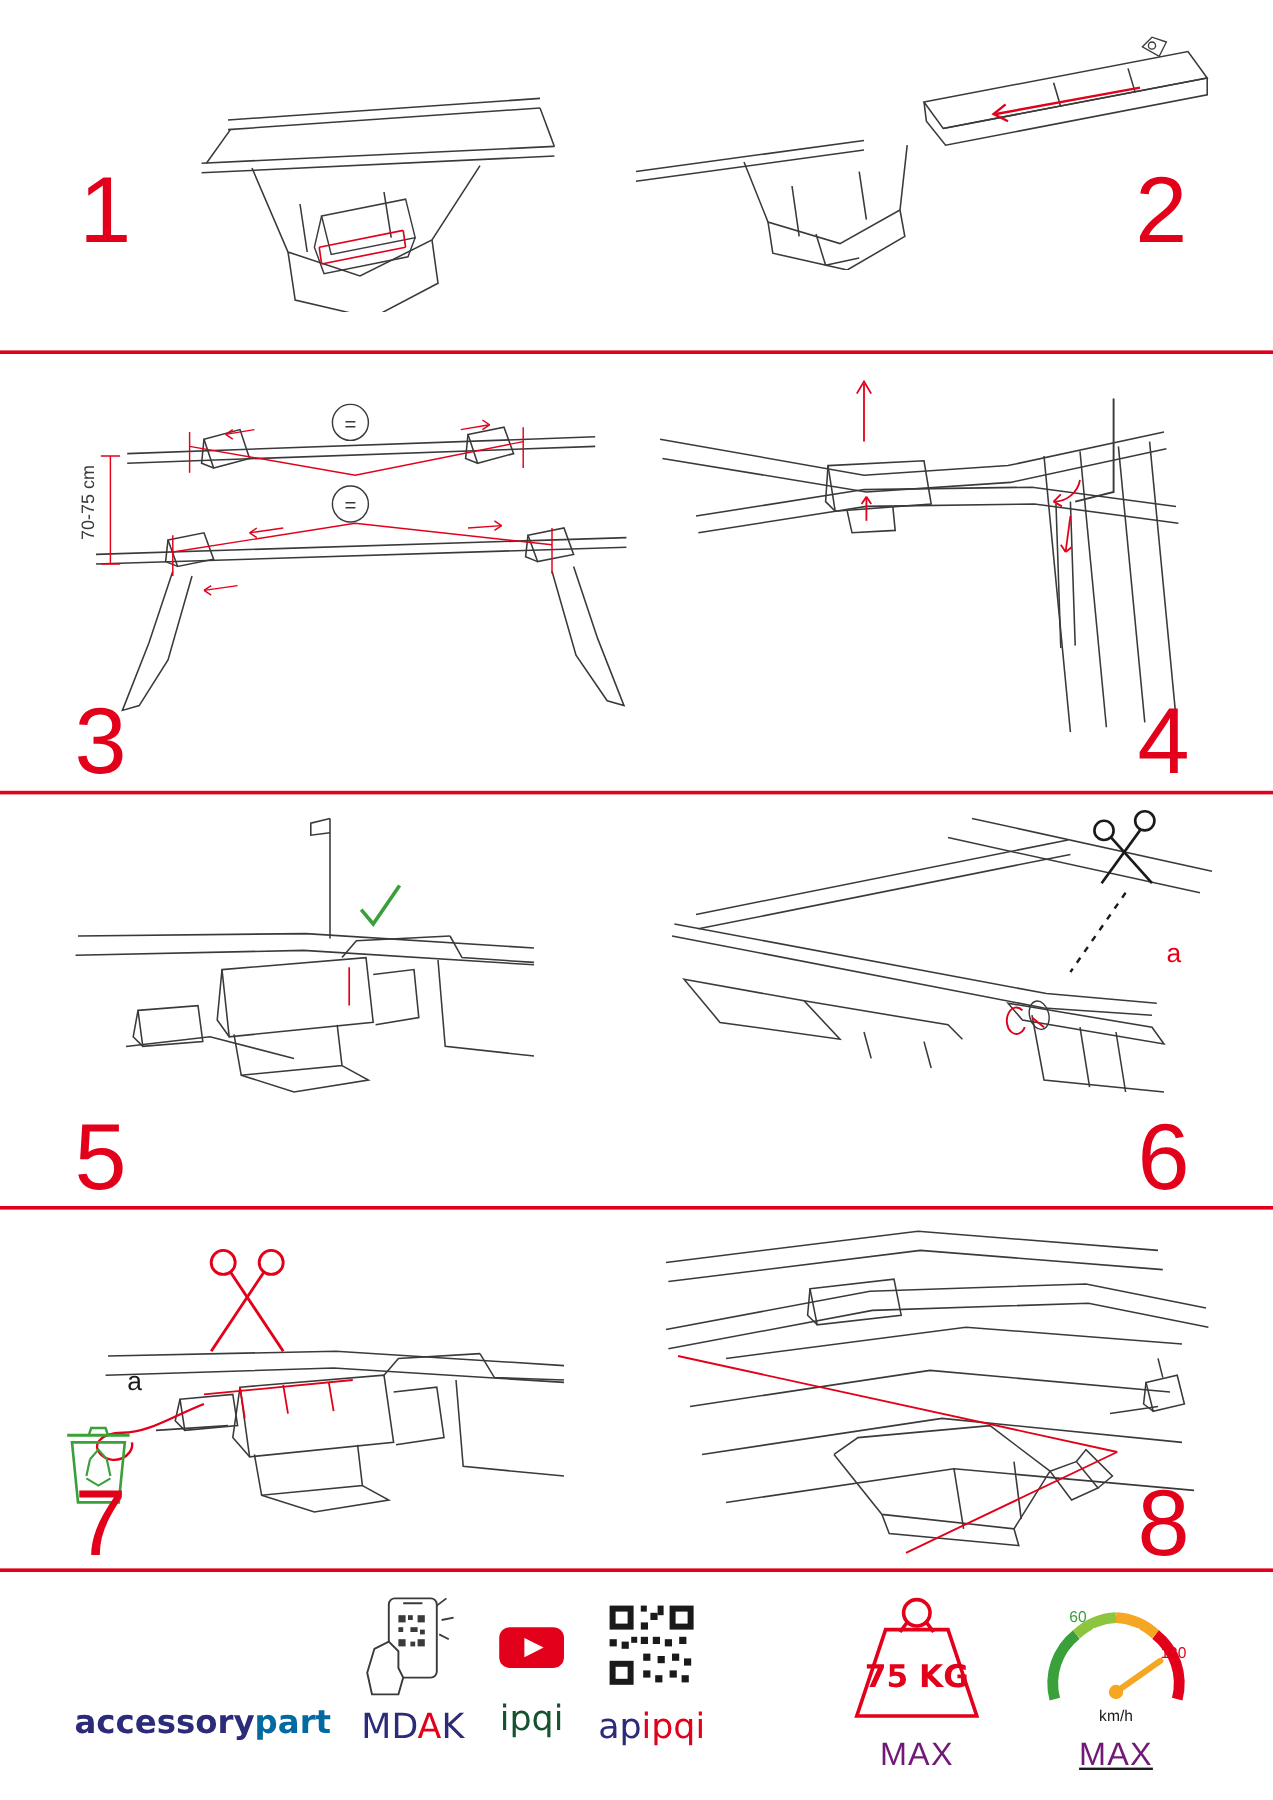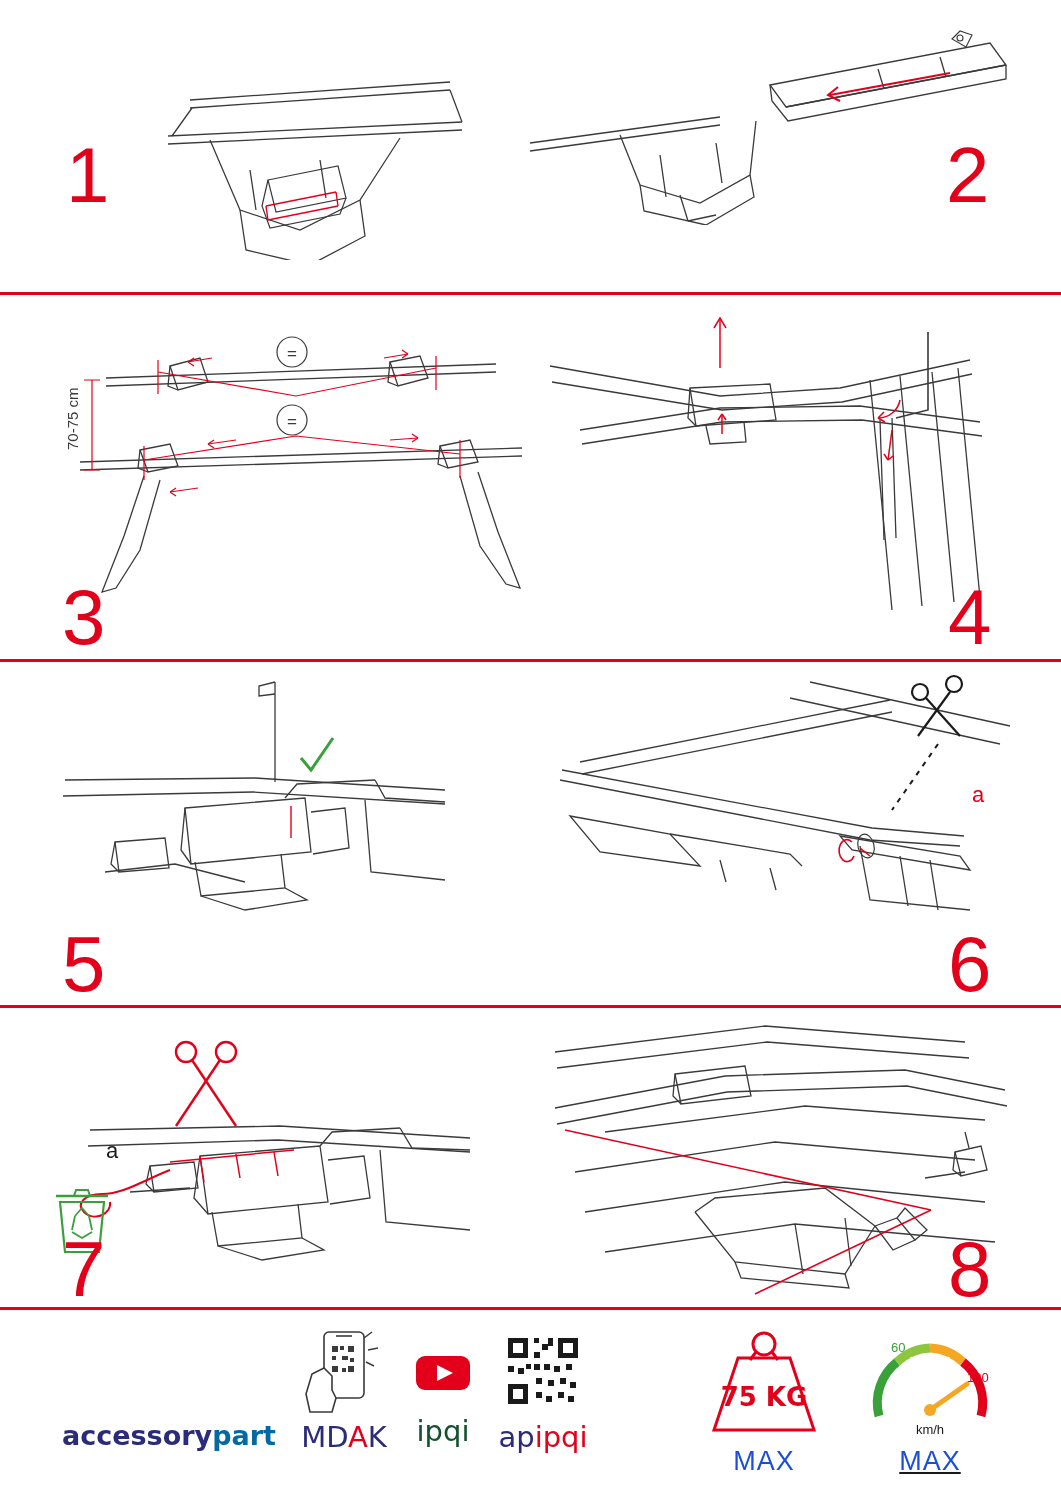--- a/index.html
+++ b/index.html
@@ -30,21 +30,21 @@
 
   
   .footer{position:absolute;left:0;top:1310px;width:1061px;height:190px;}
   .brand-basic{position:absolute;left:84px;top:30px;font-family:"DejaVu Sans",sans-serif;font-weight:bold;font-size:46px;letter-spacing:2px;color:#2b2b7a;}
   .brand-accessory{position:absolute;left:62px;top:110px;font-family:"DejaVu Sans",sans-serif;font-weight:bold;font-size:27px;letter-spacing:0px;color:#2b2b7a;}
   .brand-accessory .part{color:#0369a1;}
   .logo-cell{position:absolute;text-align:center;}
   .logo-label{font-family:"DejaVu Sans",sans-serif;font-size:29px;letter-spacing:0px;color:#2b2b7a;}
   .logo-label .accent{color:#e2001a;}
   .logo-label.grey{color:#14532d;}
-  .max-label{font-family:"Liberation Sans",sans-serif;font-size:27px;color:#1d4ed8;letter-spacing:1px;text-align:center;}
+  .max-label{font-family:"Liberation Sans",sans-serif;font-size:27px;color:#701a75;letter-spacing:1px;text-align:center;}
   .kg-text{font-family:"DejaVu Sans",sans-serif;font-weight:bold;font-size:26px;fill:#e2001a;}
 </style>
 </head>
 <body>
 
 <div class="sheet">
 
   <div class="panel" style="left:150px;top:60px;width:330px;height:200px;">
     <svg class="svgfull" width="330" height="200" viewBox="0 0 330 200">
       <g fill="none" stroke="#3a3a3a" stroke-width="1.3">

